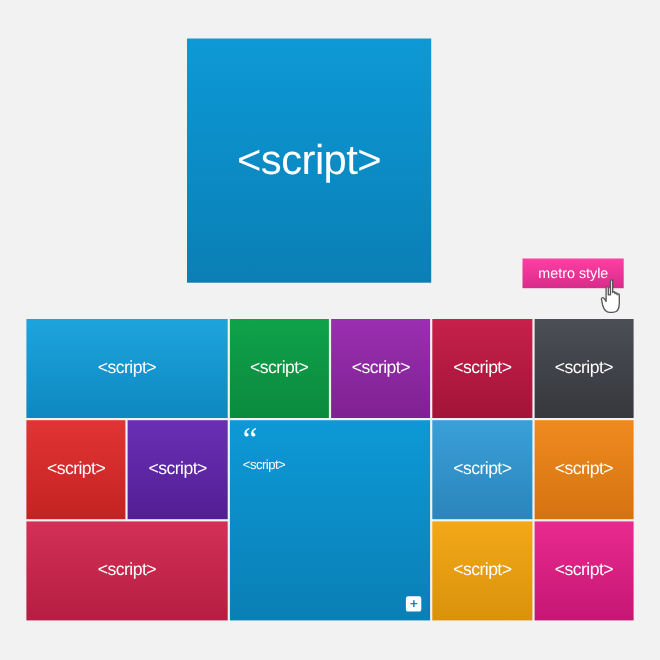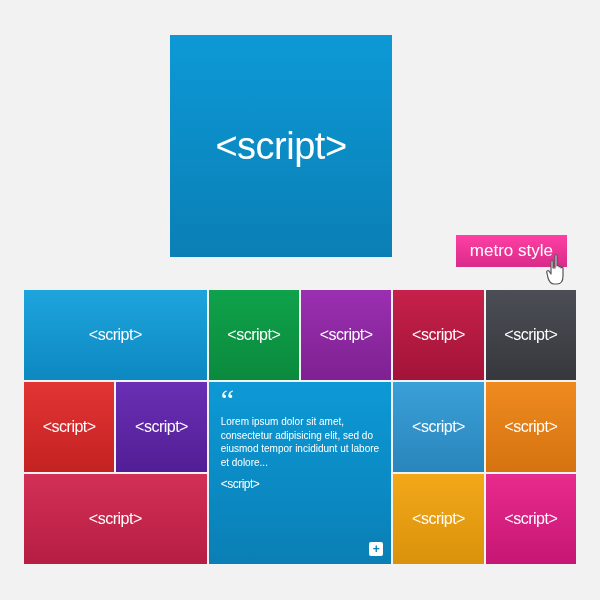--- a/index.html
+++ b/index.html
@@ -29,21 +29,21 @@
     white-space: nowrap;
   }
   .hero-tile .script-label { font-size: 38px; }
   .metro-button {
     position: absolute;
     right: 33px;
     top: 235px;
     background: linear-gradient(to bottom, #ff3fa4, #d82b8a);
     color: #fff;
     padding: 6px 14px;
-    font-size: 17px;
+    font-size: 13px;
     display: flex;
     align-items: flex-end;
   }
   .hand-cursor {
     position: absolute;
     right: 23px;
     top: 252px;
     width: 34px;
     height: 40px;
   }
@@ -146,21 +146,20 @@
     </div>
 
   <div class="tile t6">
       <span class="script-label">&lt;script&gt;</span>
     </div>
   <div class="tile t7">
       <span class="script-label">&lt;script&gt;</span>
     </div>
   <div class="tile t8 text-tile">
     <div class="quote-mark">“</div>
-    <div class="lorem">Lorem ipsum dolor sit amet, consectetur adipisicing elit, sed do eiusmod tempor incididunt ut labore et dolore...</div>
     <span class="script-label">&lt;script&gt;</span>
     <div class="plus-badge">+</div>
   </div>
   <div class="tile t9">
       <span class="script-label">&lt;script&gt;</span>
     </div>
   <div class="tile t10">
       <span class="script-label">&lt;script&gt;</span>
     </div>
 

